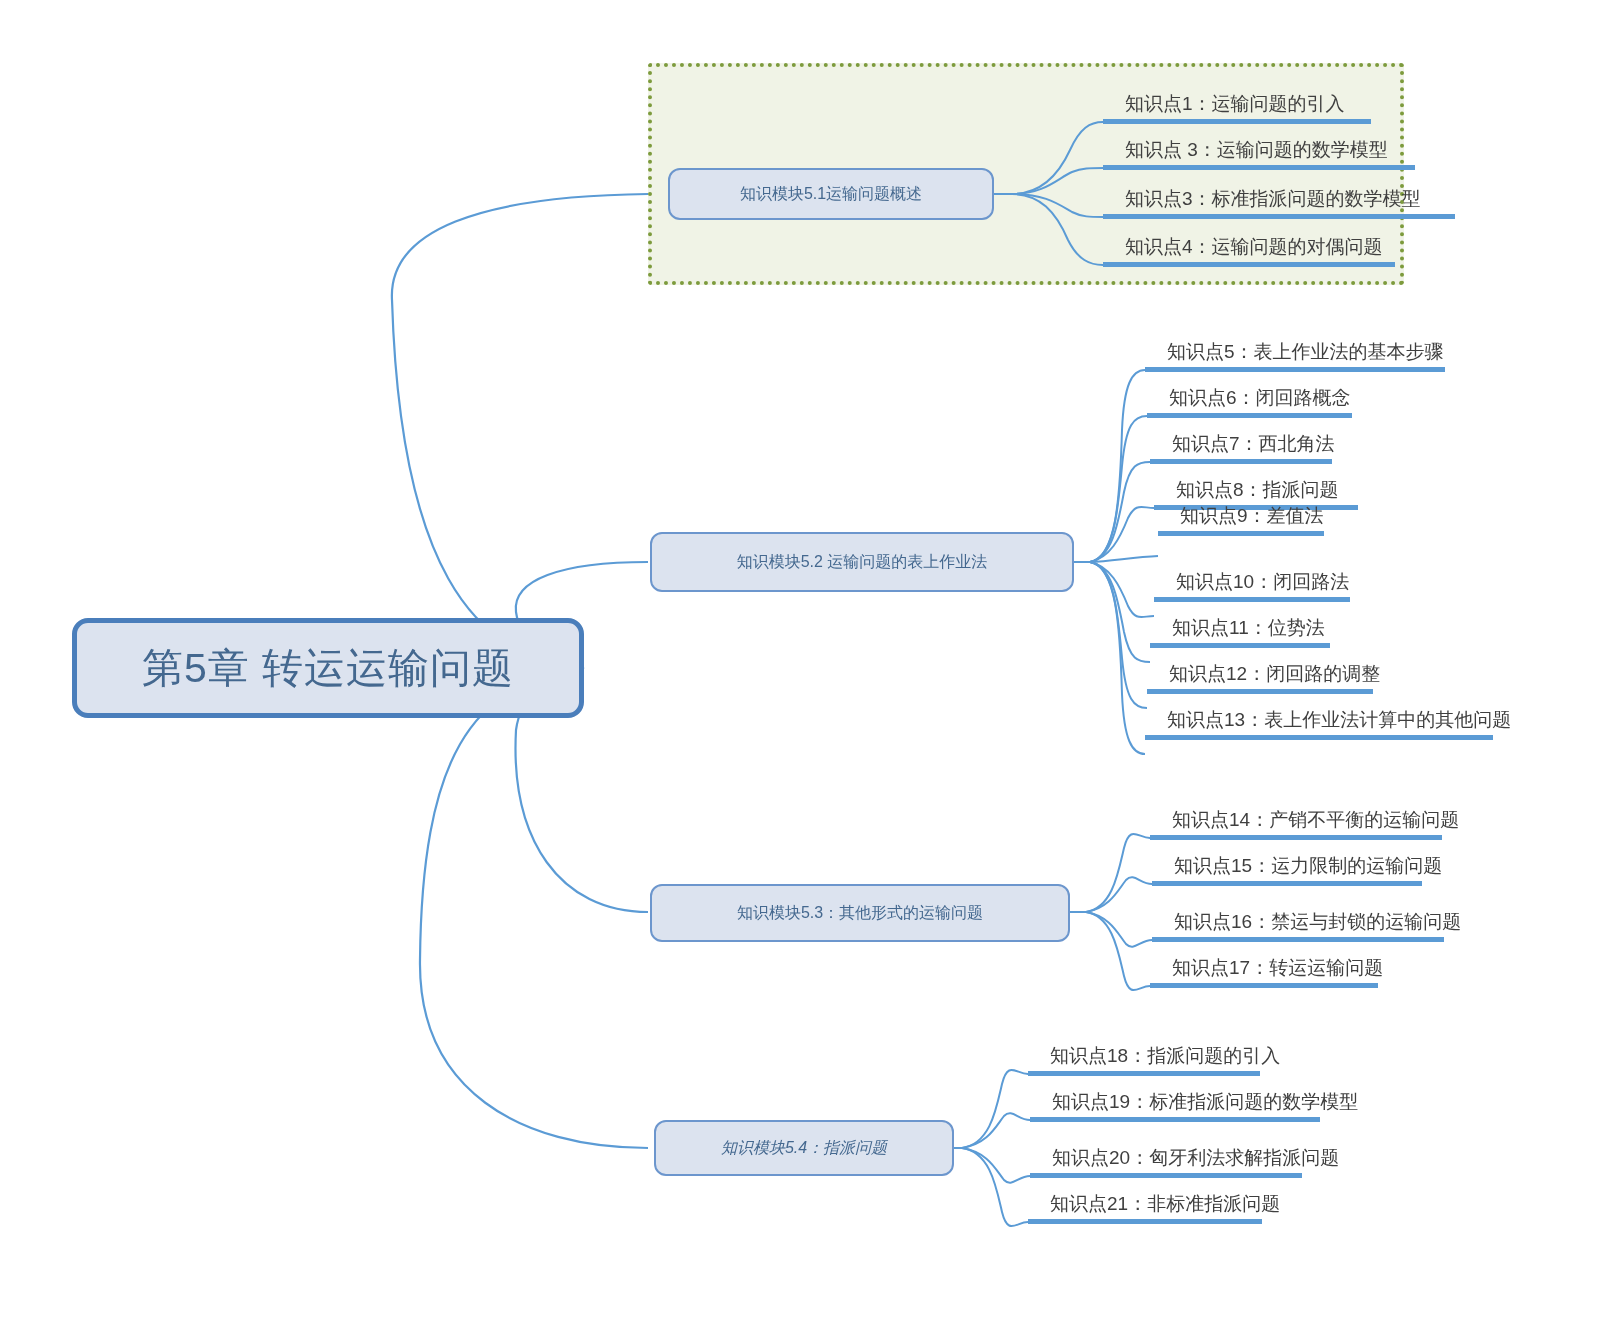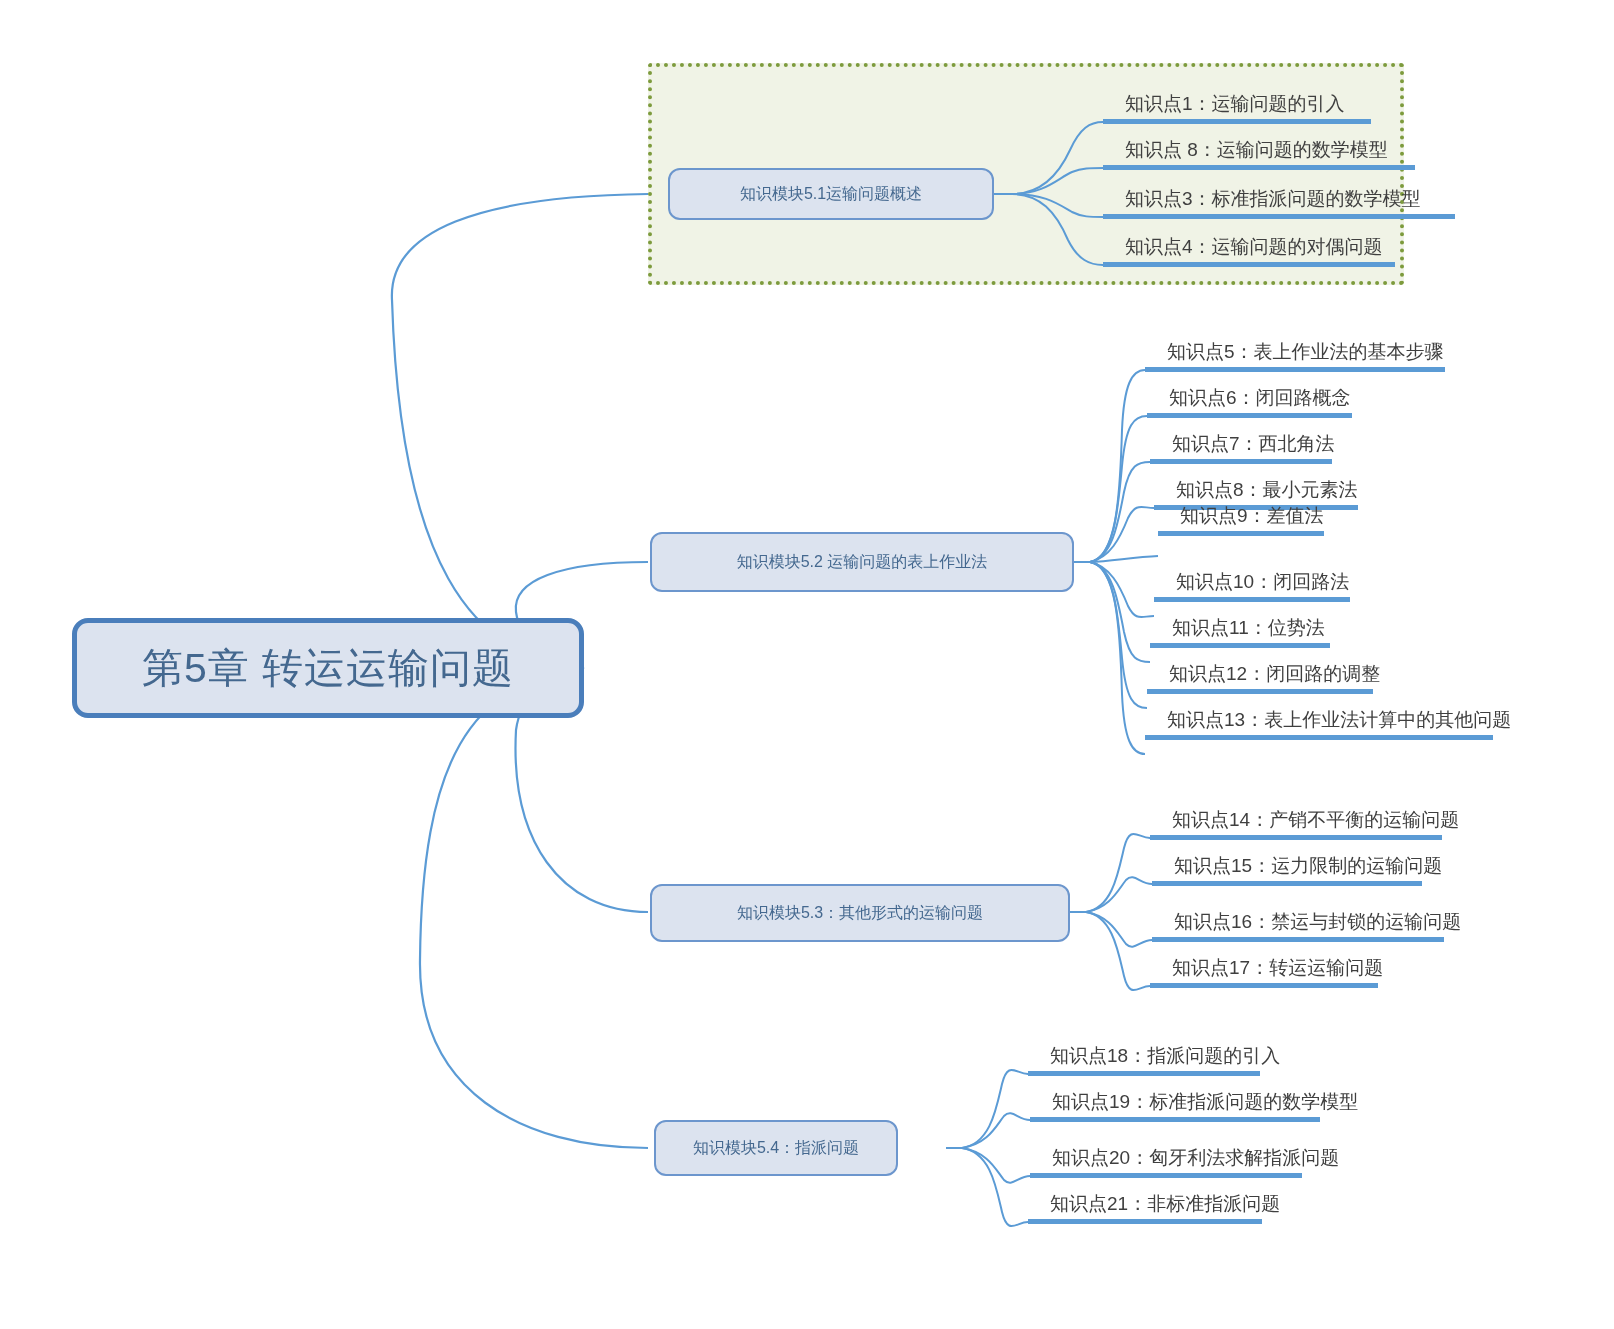--- a/index.html
+++ b/index.html
@@ -153,21 +153,21 @@
 
   <div class="module-node" style="left:668px; top:168px; width:326px; height:52px;">
     <span>知识模块5.1运输问题概述</span>
   </div>
 
   <div class="leaf" style="left:1103px; top:88px; width:336px; height:36px;">
     <span class="leaf-label">知识点1：运输问题的引入</span>
     <span class="leaf-bar" style="width:268px;"></span>
   </div>
   <div class="leaf" style="left:1103px; top:134px; width:336px; height:36px;">
-    <span class="leaf-label">知识点 8：运输问题的数学模型</span>
+    <span class="leaf-label">知识点 3：运输问题的数学模型</span>
     <span class="leaf-bar" style="width:312px;"></span>
   </div>
   <div class="leaf" style="left:1103px; top:183px; width:336px; height:36px;">
     <span class="leaf-label">知识点3：标准指派问题的数学模型</span>
     <span class="leaf-bar" style="width:352px;"></span>
   </div>
   <div class="leaf" style="left:1103px; top:231px; width:336px; height:36px;">
     <span class="leaf-label">知识点4：运输问题的对偶问题</span>
     <span class="leaf-bar" style="width:292px;"></span>
   </div>
@@ -182,21 +182,21 @@
   </div>
   <div class="leaf" style="left:1147px; top:382px; width:260px; height:36px;">
     <span class="leaf-label">知识点6：闭回路概念</span>
     <span class="leaf-bar" style="width:205px;"></span>
   </div>
   <div class="leaf" style="left:1150px; top:428px; width:220px; height:36px;text-align:right;">
     <span class="leaf-label">知识点7：西北角法</span>
     <span class="leaf-bar" style="width:182px;"></span>
   </div>
   <div class="leaf" style="left:1154px; top:474px; width:220px; height:36px;">
-    <span class="leaf-label">知识点8：最小元素法</span>
+    <span class="leaf-label">知识点8：指派问题</span>
     <span class="leaf-bar" style="width:204px;"></span>
   </div>
   <div class="leaf" style="left:1158px; top:500px; width:200px; height:36px;">
     <span class="leaf-label">知识点9：差值法</span>
     <span class="leaf-bar" style="width:166px;"></span>
   </div>
   <div class="leaf" style="left:1154px; top:566px; width:220px; height:36px;">
     <span class="leaf-label">知识点10：闭回路法</span>
     <span class="leaf-bar" style="width:196px;"></span>
   </div>
@@ -227,21 +227,21 @@
   </div>
   <div class="leaf" style="left:1152px; top:906px; width:300px; height:36px;">
     <span class="leaf-label">知识点16：禁运与封锁的运输问题</span>
     <span class="leaf-bar" style="width:292px;"></span>
   </div>
   <div class="leaf" style="left:1150px; top:952px; width:240px; height:36px;">
     <span class="leaf-label">知识点17：转运运输问题</span>
     <span class="leaf-bar" style="width:228px;"></span>
   </div>
 
-  <div class="module-node" style="left:654px; top:1120px; width:244px; height:56px;">
+  <div class="module-node" style="left:654px; top:1120px; width:300px; height:56px;font-style:italic;">
     <span>知识模块5.4：指派问题</span>
   </div>
 
   <div class="leaf" style="left:1028px; top:1040px; width:260px; height:36px;">
     <span class="leaf-label">知识点18：指派问题的引入</span>
     <span class="leaf-bar" style="width:232px;"></span>
   </div>
   <div class="leaf" style="left:1030px; top:1086px; width:310px; height:36px;">
     <span class="leaf-label">知识点19：标准指派问题的数学模型</span>
     <span class="leaf-bar" style="width:290px;"></span>

